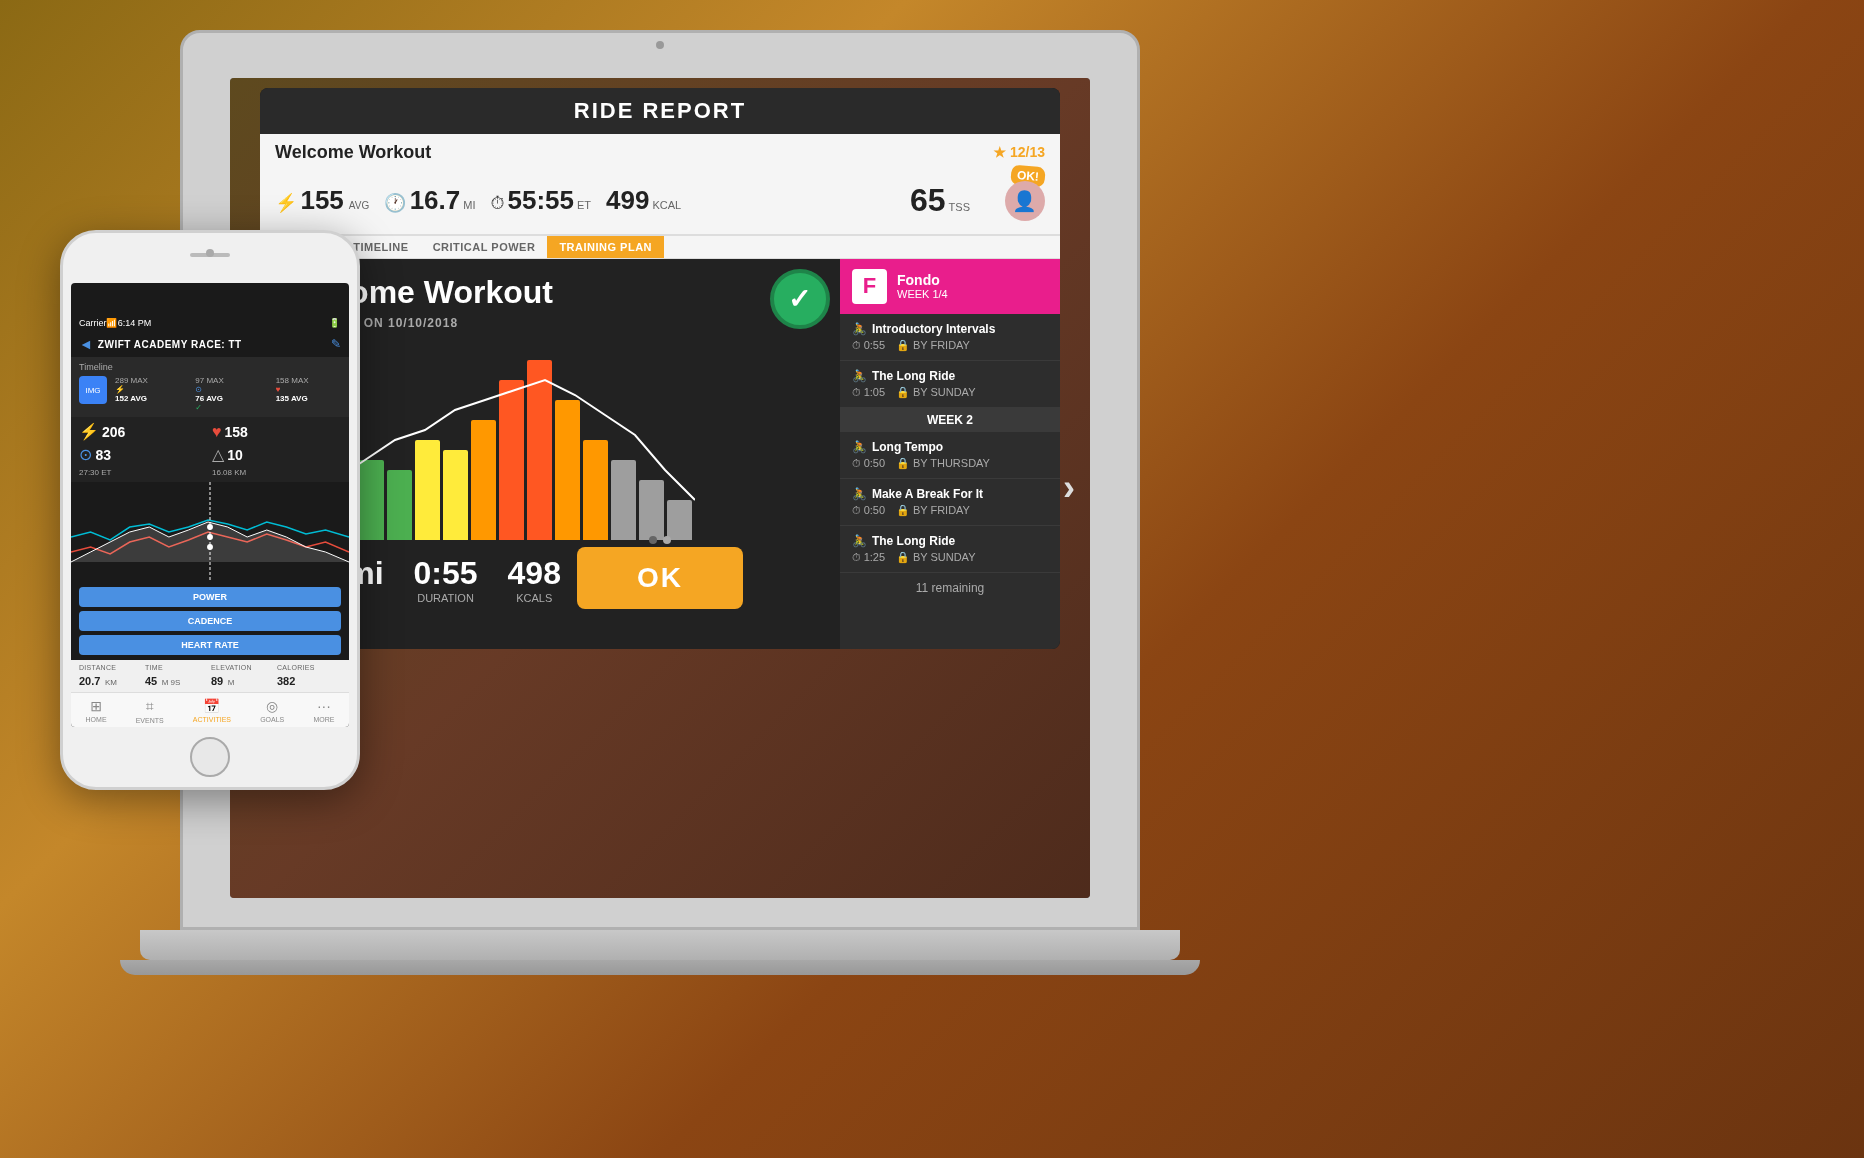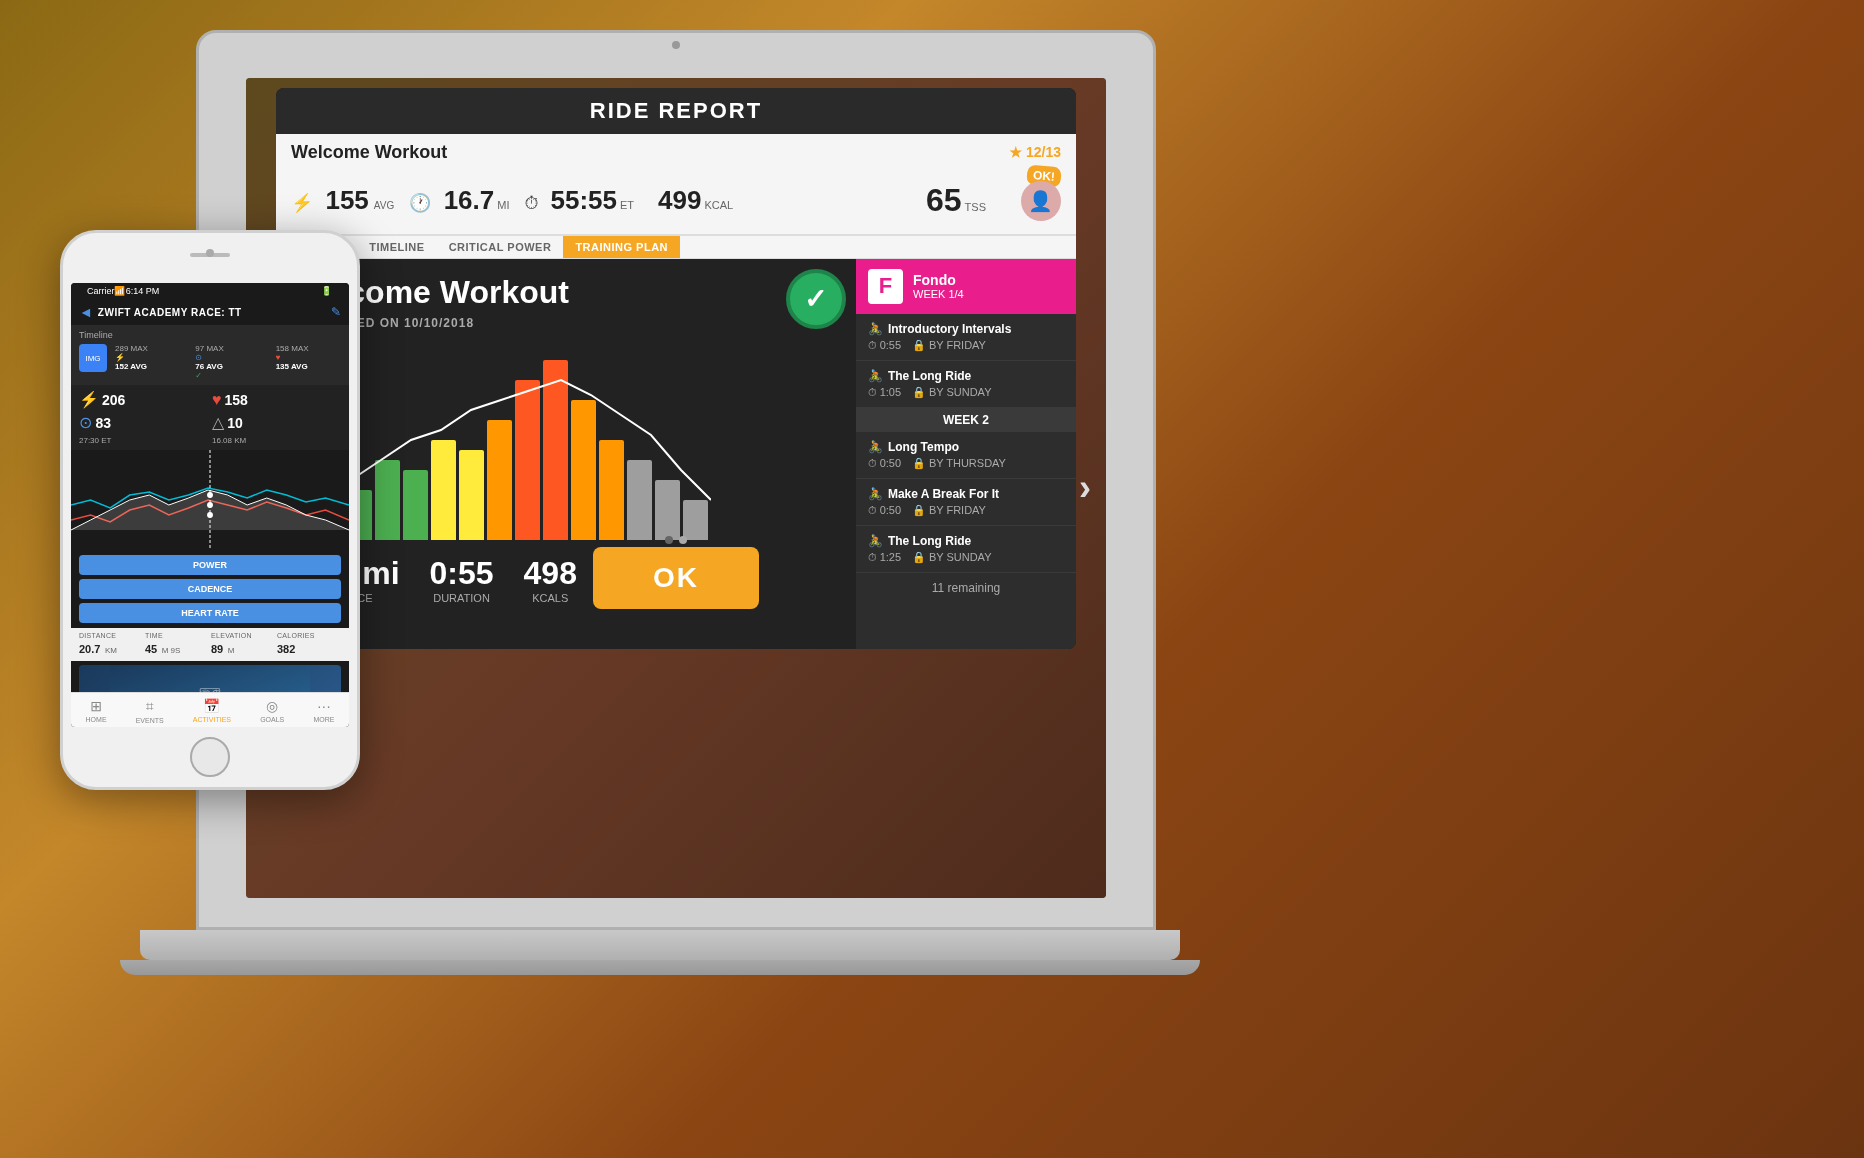--- a/index.html
+++ b/index.html
@@ -19,21 +19,21 @@
     .laptop-container {
       position: absolute;
       left: 180px;
       top: 30px;
       width: 960px;
       height: 1050px;
     }
     .laptop-body {
       position: absolute;
       top: 0;
-      left: 16px;
+      left: 0;
       width: 960px;
       height: 900px;
       background: #d0d0d0;
       border-radius: 20px 20px 0 0;
       border: 3px solid #b0b0b0;
       display: flex;
       flex-direction: column;
       align-items: center;
       justify-content: center;
     }
@@ -132,21 +132,20 @@
       gap: 3px;
     }
     .rr-stat-icon {
       font-size: 18px;
       color: #333;
     }
     .rr-stat-value {
       font-size: 26px;
       font-weight: bold;
       color: #222;
-      margin-left: 9px;
     }
     .rr-stat-unit {
       font-size: 11px;
       color: #666;
       text-transform: uppercase;
     }
     .rr-stat-label {
       font-size: 10px;
       color: #666;
       text-transform: uppercase;
@@ -405,24 +404,25 @@
       width: 40px;
       height: 4px;
       border-radius: 2px;
       background: #bbb;
     }
     
     .p-status-bar {
       background: #1a1a1a;
       color: white;
       font-size: 9px;
-      padding: 3px 16px;
+      padding: 3px 8px;
       display: flex;
       justify-content: space-between;
       align-items: center;
+      margin-top: 32px;
     }
     
     .p-header {
       background: #1a1a1a;
       padding: 5px 8px;
       display: flex;
       align-items: center;
       gap: 5px;
     }
     .p-back { color: #4a90e2; font-size: 14px; }

